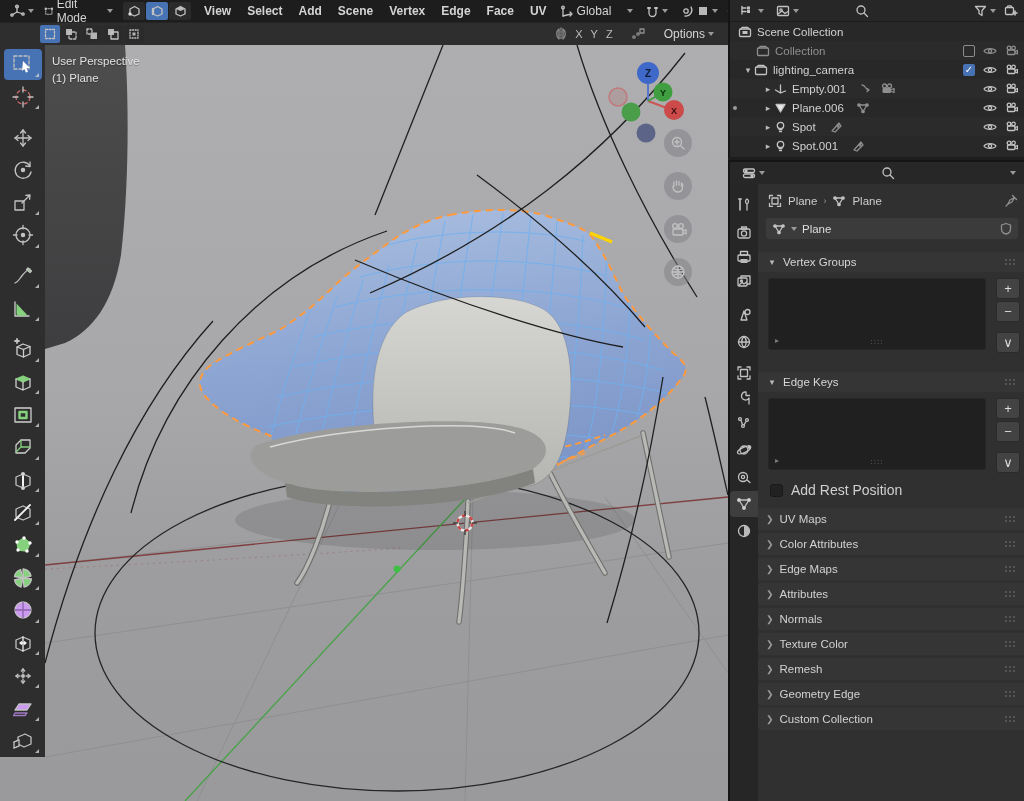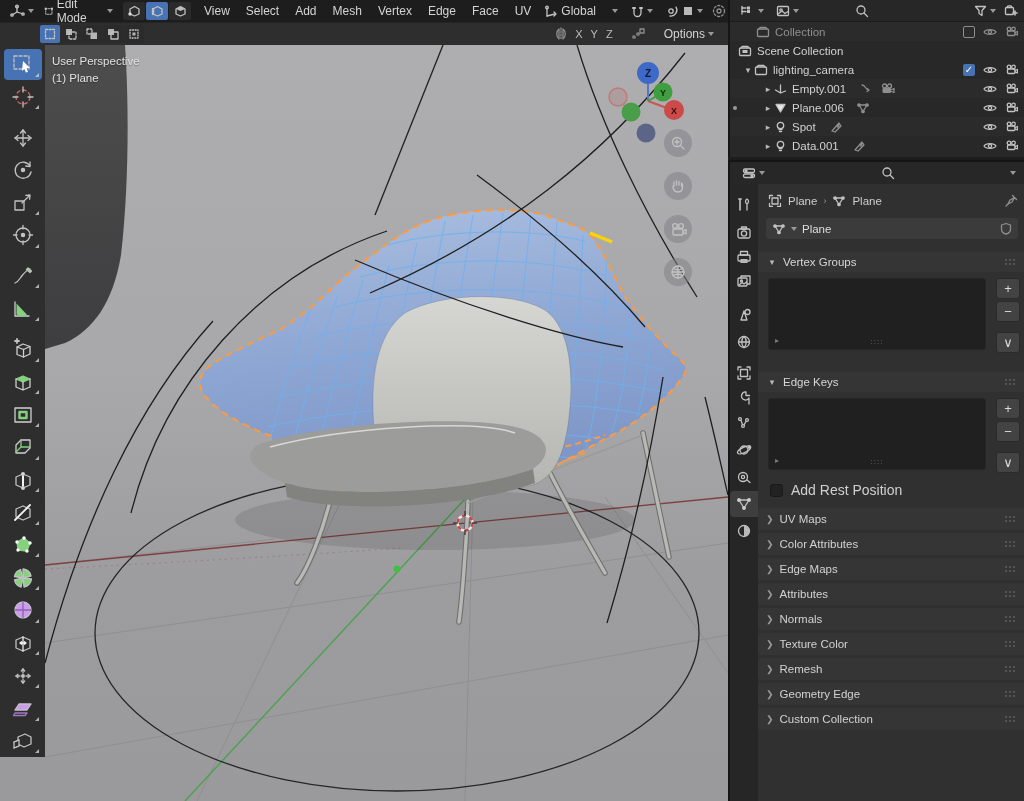--- a/index.html
+++ b/index.html
@@ -7,21 +7,21 @@
   #app {
     position:relative; width:1024px; height:801px; overflow:hidden;
     background:#1d1d1d; font-family:"Liberation Sans", sans-serif;
     color:#d4d4d4; font-size:12px; -webkit-font-smoothing:antialiased;
   }
   
   #vp-header { position:absolute; left:0; top:0; width:728px; height:22px;
     background:#1d1d1d; display:flex; align-items:center; gap:2px; padding:0 6px; }
   #vp-toolrow { position:absolute; left:0; top:22px; width:728px; height:23px;
     background:#2e2e2e; border-top:1px solid #242424; display:flex; align-items:center; }
-  .menu-item { padding:2px 7px; color:#d4d4d4; border-radius:3px; cursor:default; }
+  .menu-item { padding:2px 7px; color:#d4d4d4; border-radius:3px; cursor:default;font-weight:bold; }
   .hbtn { display:flex; align-items:center; gap:3px; padding:1px 4px; border-radius:3px; }
   .caret { width:0; height:0; border-left:3px solid transparent; border-right:3px solid transparent; border-top:4px solid #999; display:inline-block; }
   .sep { width:10px; }
   .ic { stroke:#c2c2c2; fill:none; stroke-width:1.3; stroke-linecap:round; stroke-linejoin:round; }
   .icdim { stroke:#8e8e8e; }
   .modebtns { display:flex; gap:1px; margin:0 4px; }
   .modebtn { width:22px; height:18px; background:#2b2b2b; border-radius:2px; display:flex; align-items:center; justify-content:center; }
   .modebtn.active { background:#4772b3; }
   .right-cluster { margin-left:auto; display:flex; align-items:center; gap:4px; }
   .xyz { color:#bdbdbd; font-size:11px; padding:0 3px; }
@@ -134,21 +134,21 @@
             <g class="ic">
               <path d="M2 9 L2 4 L6.5 1.5 L11 4 L11 9 L6.5 11 Z"></path>
               <path d="M2 4 L6.5 6 L11 4 L6.5 1.5 Z" fill="#bdbdbd" stroke="none"></path>
             </g>
           </svg>
       </span>
     </span>
     <span class="menu-item">View</span>
     <span class="menu-item">Select</span>
     <span class="menu-item">Add</span>
-    <span class="menu-item">Mesh</span>
+    <span class="menu-item">Scene</span>
     <span class="menu-item">Vertex</span>
     <span class="menu-item">Edge</span>
     <span class="menu-item">Face</span>
     <span class="menu-item">UV</span>
     <span class="right-cluster">
       <span class="hbtn">
         <svg width="14" height="13" viewBox="0 0 14 13">
             <g class="ic">
               <path d="M3 11 L3 3"></path>
               <path d="M3 11 L11 9"></path>
@@ -685,20 +685,31 @@
         <svg width="14" height="13" viewBox="0 0 14 13">
             <g class="ic">
               <rect x="1.5" y="3.5" width="8" height="7" rx="1"></rect>
               <path d="M3 3.5 L4 1.8 L7 1.8 L8 3.5"></path>
               <path d="M11 7 L11 11 M9 9 L13 9" stroke-width="1.6"></path>
             </g>
           </svg>
       </span>
     </div>
 
+    <div class="orow" style="top:0">
+      <span style="width:8px"></span>
+      <svg width="14" height="12" viewBox="0 0 14 12">
+          <g class="ic">
+            <rect x="1.5" y="3" width="11" height="7.5" rx="1"></rect>
+            <path d="M3 3 L4 1.5 L10 1.5 L11 3"></path>
+            <rect x="4.5" y="5" width="5" height="3" fill="#c2c2c2" stroke="none"></rect>
+          </g>
+        </svg>
+      <span class="name">Scene Collection</span>
+    </div>
     <div class="orow alt">
       <span style="width:26px"></span>
       <svg width="14" height="12" viewBox="0 0 14 12">
           <g class="icdim ic">
             <rect x="1.5" y="3" width="11" height="7.5" rx="1"></rect>
             <path d="M3 3 L4 1.5 L10 1.5 L11 3"></path>
           </g>
         </svg>
       <span class="name dimtxt">Collection</span>
       <span class="rtoggles">
@@ -712,31 +723,20 @@
         <svg width="13" height="11" viewBox="0 0 13 11">
             <g class="icdim ic">
               <circle cx="4" cy="3" r="1.8"></circle>
               <circle cx="8.5" cy="3" r="1.8"></circle>
               <rect x="2.5" y="5" width="7.5" height="4.5" rx="1"></rect>
               <path d="M10 6.5 L12.5 5.5 L12.5 8.8 L10 8"></path>
             </g>
           </svg>
       </span>
     </div>
-    <div class="orow" style="top:0">
-      <span style="width:8px"></span>
-      <svg width="14" height="12" viewBox="0 0 14 12">
-          <g class="ic">
-            <rect x="1.5" y="3" width="11" height="7.5" rx="1"></rect>
-            <path d="M3 3 L4 1.5 L10 1.5 L11 3"></path>
-            <rect x="4.5" y="5" width="5" height="3" fill="#c2c2c2" stroke="none"></rect>
-          </g>
-        </svg>
-      <span class="name">Scene Collection</span>
-    </div>
     <div class="orow">
       <span style="width:12px"></span>
       <span class="disc">▾</span>
       <svg width="14" height="12" viewBox="0 0 14 12">
           <g class="ic">
             <rect x="1.5" y="3" width="11" height="7.5" rx="1"></rect>
             <path d="M3 3 L4 1.5 L10 1.5 L11 3"></path>
           </g>
         </svg>
       <span class="name">lighting_camera</span>
@@ -865,21 +865,21 @@
     </div>
     <div class="orow">
       <span style="width:32px"></span>
       <span class="disc">▸</span>
       <svg width="13" height="12" viewBox="0 0 13 12">
           <g class="ic" stroke="#e0e0e0">
             <circle cx="6.5" cy="4.5" r="3.2"></circle>
             <path d="M5 8.5 L8 8.5 M5.5 10.5 L7.5 10.5"></path>
           </g>
         </svg>
-      <span class="name">Data.001</span>
+      <span class="name">Spot.001</span>
       <svg width="13" height="12" viewBox="0 0 13 12" style="margin-left:14px">
           <g class="icdim ic">
             <path d="M2 10 L9 2 L11 5 L5 11 Z"></path>
             <circle cx="8" cy="5" r="1"></circle>
           </g>
         </svg>
       <span class="rtoggles">
         <svg width="14" height="10" viewBox="0 0 14 10">
             <g class="ic">
               <path d="M1 5 C3 1.8 11 1.8 13 5 C11 8.2 3 8.2 1 5 Z"></path>

